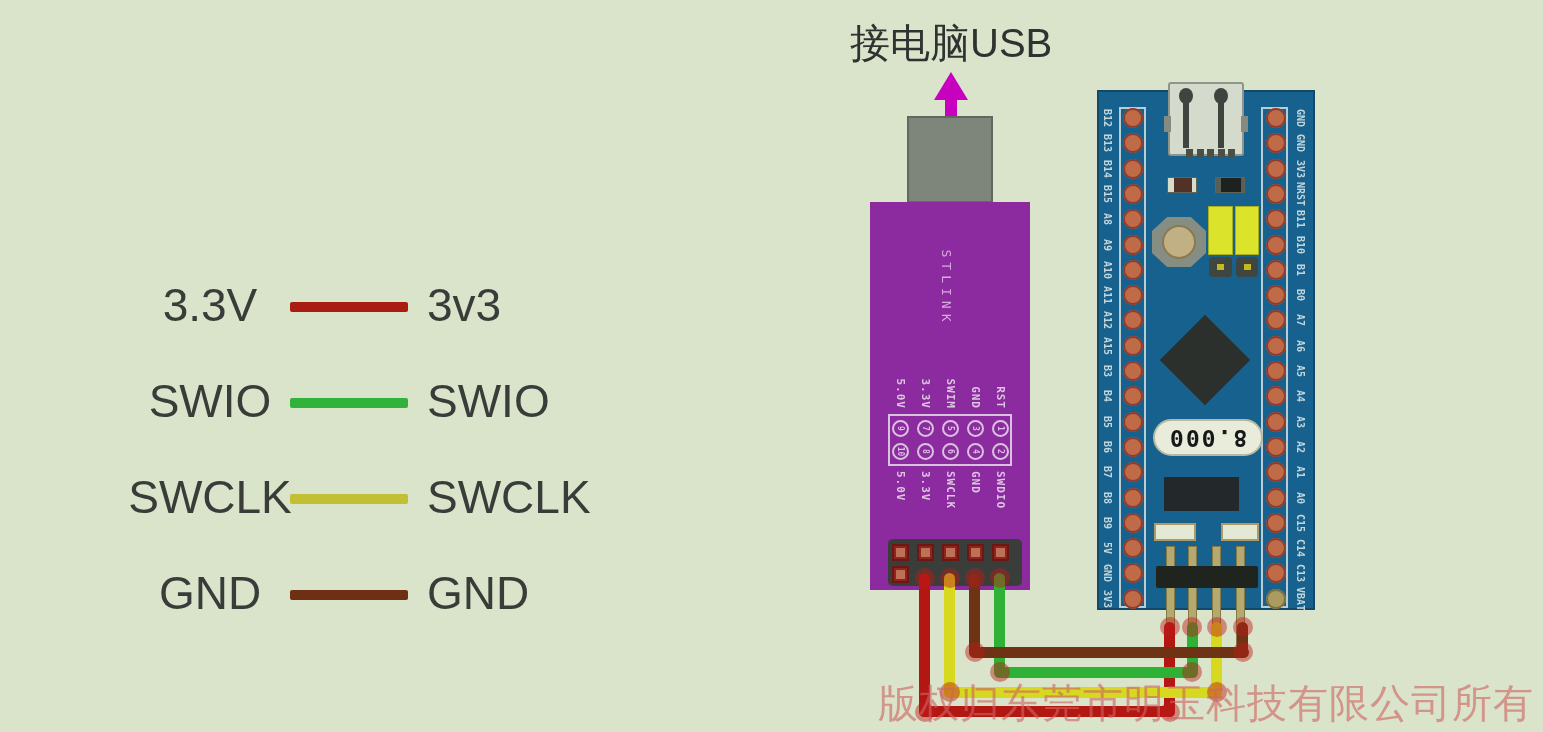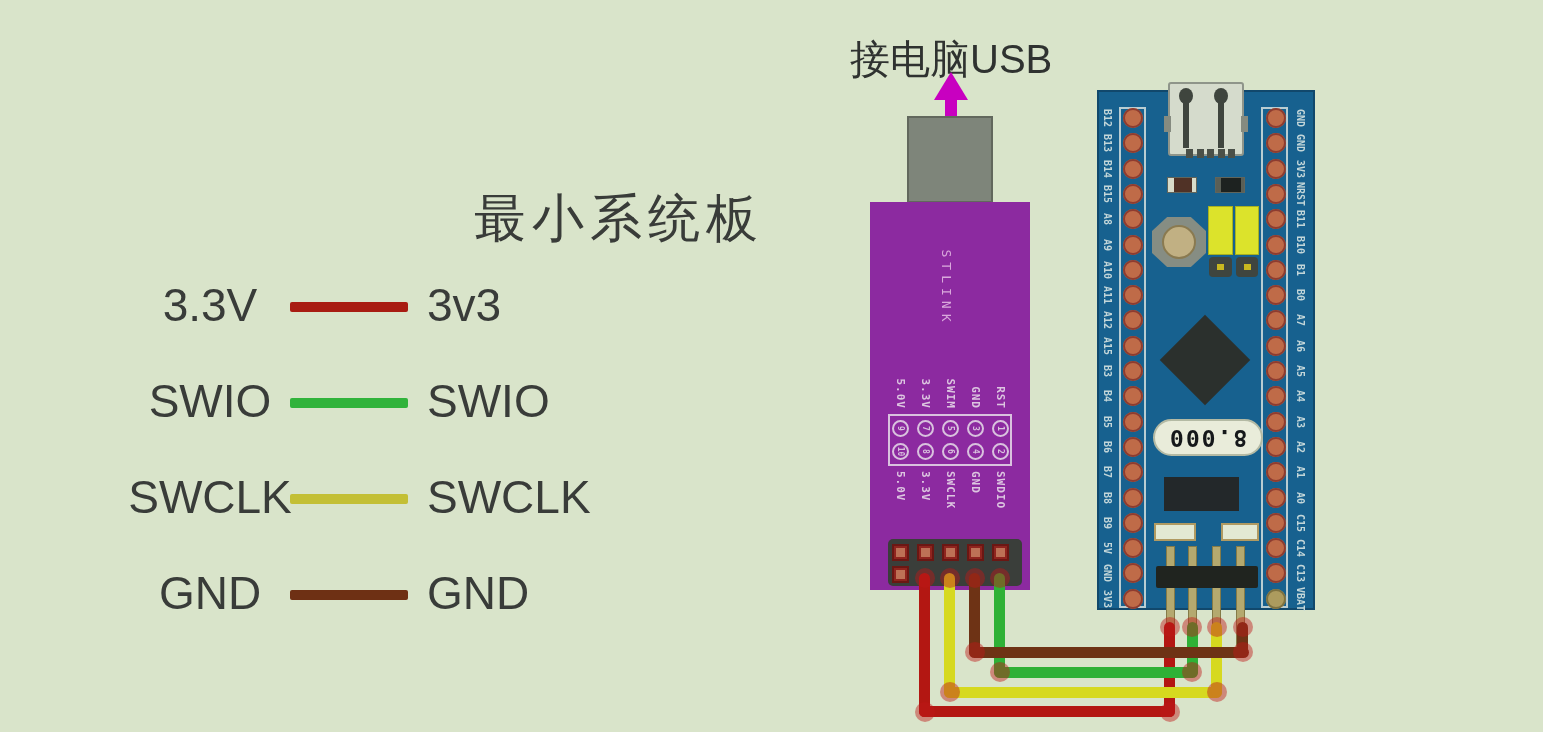--- a/index.html
+++ b/index.html
@@ -9,21 +9,21 @@
   
   .lgh{position:absolute;color:#393c39;font-size:52px;white-space:nowrap;}
   .lgh1{left:82px;top:182px;width:340px;text-align:center;}
   .lgh2{left:474px;top:184px;letter-spacing:6px;}
   .llab{position:absolute;left:60px;width:300px;text-align:center;top:var(--y);
         color:#393c39;font-size:46px;white-space:nowrap;}
   .rlab{position:absolute;left:427px;top:var(--y);color:#393c39;font-size:46px;white-space:nowrap;}
   .lline{position:absolute;left:290px;width:118px;height:10px;top:calc(var(--y) + 24px);border-radius:2px;}
 
   
-  .usb-label{position:absolute;left:850px;top:32px;font-size:40px;color:#2f3230;white-space:nowrap;}
+  .usb-label{position:absolute;left:850px;top:16px;font-size:40px;color:#2f3230;white-space:nowrap;}
   .arrow-head{position:absolute;left:934px;top:72px;width:0;height:0;
               border-left:17px solid transparent;border-right:17px solid transparent;
               border-bottom:28px solid #c800c0;}
   .arrow-shaft{position:absolute;left:945px;top:98px;width:12px;height:46px;background:#c800c0;}
 
   
   .stlink-usb{position:absolute;left:907px;top:116px;width:86px;height:87px;
               background:#7e857a;border:2px solid #62685d;box-sizing:border-box;}
   .stlink-body{position:absolute;left:870px;top:202px;width:160px;height:388px;background:#8c2aa0;}
   .vtxt{position:absolute;white-space:nowrap;line-height:1;transform-origin:0 0;}
@@ -96,21 +96,20 @@
 
   
   .watermark{position:absolute;left:878px;top:676px;font-size:40px;letter-spacing:1px;
              color:rgba(207,99,99,0.62);white-space:nowrap;}
 </style>
 </head>
 <body>
 
 <div class="canvas">
 
-  <div class="lgh lgh2">最小系统板</div>
 
   <div style="--y:278px">
     <div class="llab">3.3V</div>
     <div class="lline" style="background: rgb(168, 28, 18);"></div>
     <div class="rlab">3v3</div>
   </div>
   <div style="--y:374px">
     <div class="llab">SWIO</div>
     <div class="lline" style="background: rgb(49, 179, 59);"></div>
     <div class="rlab">SWIO</div>
@@ -331,13 +330,14 @@
   <i class="blob" style="left:990px;top:662px"></i>
   <i class="blob" style="left:1160px;top:702px"></i>
   <i class="blob" style="left:1207px;top:682px"></i>
   <i class="blob" style="left:1233px;top:642px"></i>
   <i class="blob" style="left:1182px;top:662px"></i>
   <i class="blob" style="left:1160px;top:617px"></i>
   <i class="blob" style="left:1182px;top:617px"></i>
   <i class="blob" style="left:1207px;top:617px"></i>
   <i class="blob" style="left:1233px;top:617px"></i>
 
+  <div class="watermark">版权归东莞市明玉科技有限公司所有</div>
 </div>
 
 </body></html>

